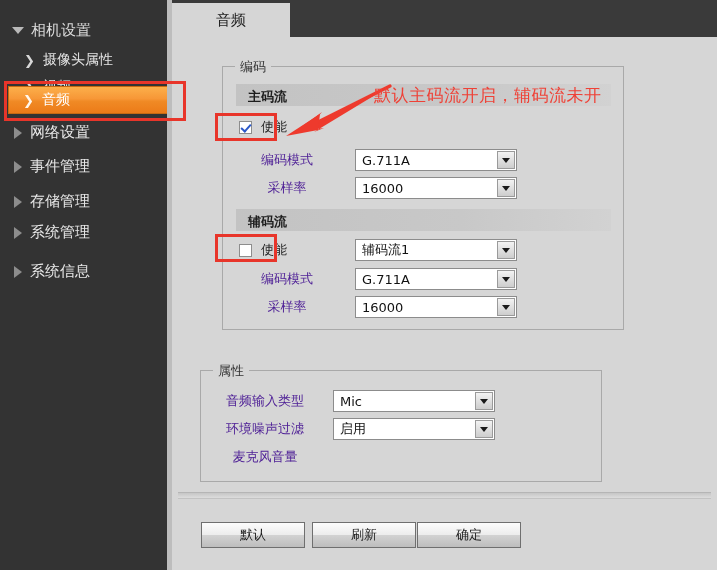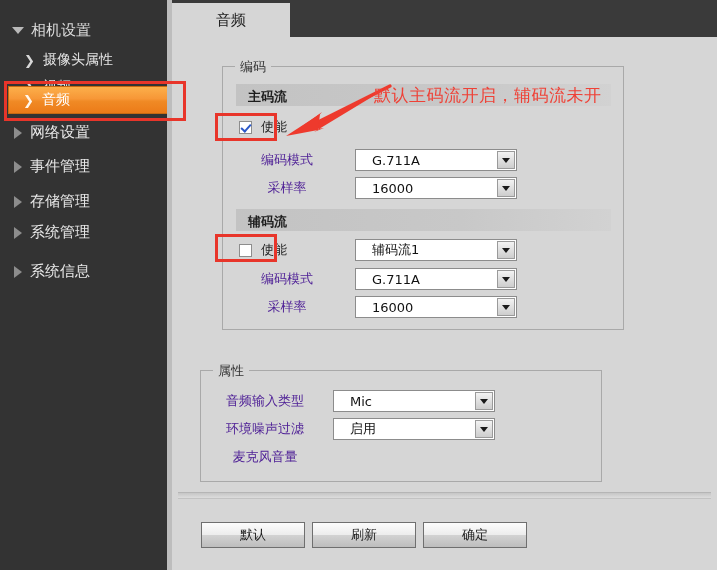--- a/index.html
+++ b/index.html
@@ -206,21 +206,21 @@
     background: #ffffff;
     border: 1px solid #8c8c8c;
     box-sizing: border-box;
     display: flex;
     align-items: center;
   }
   .combo-text {
     flex: 1;
     font-size: 13px;
     color: #111;
-    padding-left: 16px;
+    padding-left: 6px;
     overflow: hidden;
     white-space: nowrap;
   }
   .combo-btn {
     width: 18px; height: 18px;
     margin-right: 1px;
     background: linear-gradient(to bottom, #f3f3f3, #cdcdcd);
     border: 1px solid #9a9a9a;
     box-sizing: border-box;
     display: flex;
@@ -490,21 +490,21 @@
     </div>
 
     <div class="sep-bar"></div>
 
     <div class="btn" style="left:29px;">
       <span>默认</span>
     </div>
     <div class="btn" style="left:140px;">
       <span>刷新</span>
     </div>
-    <div class="btn" style="left:251px;">
+    <div class="btn" style="left:245px;">
       <span>确定</span>
     </div>
   </div>
 
   <div class="ann-box" id="ann-box-sidebar"></div>
   <div class="ann-box" id="ann-box-main"></div>
   <div class="ann-box" id="ann-box-sub"></div>
 
   <svg class="ann-arrow" viewBox="0 0 116 56">
     <path d="M114,2 L36,40 L46,28 L18,48 L48,44 L38,48 Z" fill="#ee3a2d"></path>

